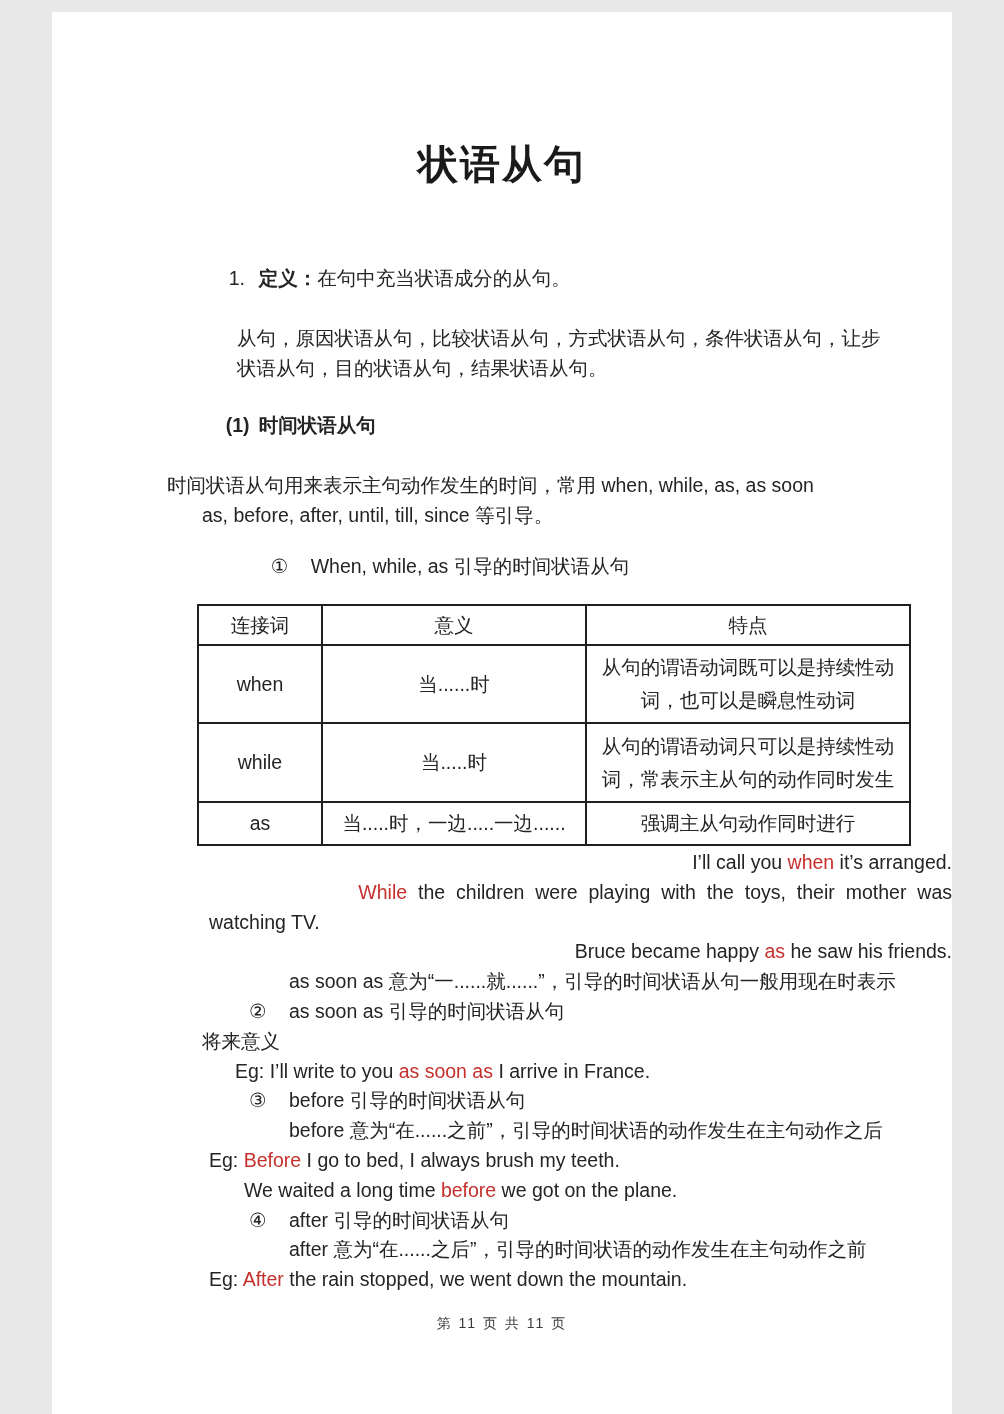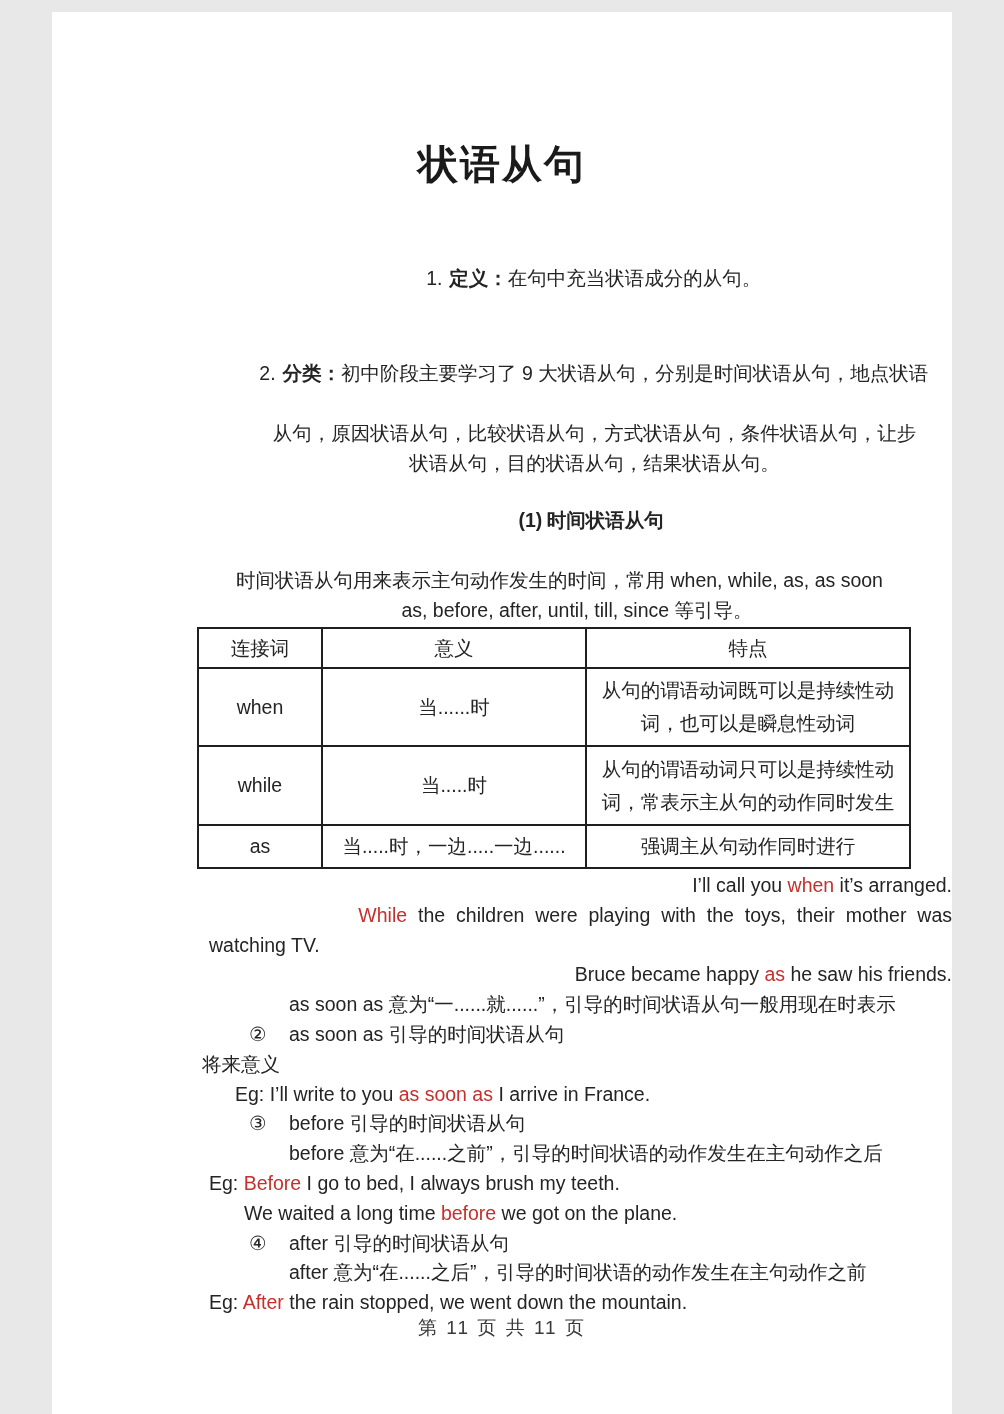--- a/index.html
+++ b/index.html
@@ -15,21 +15,21 @@
   }
   .title{
     padding-top:126px;
     text-align:center;
     font-size:40px;
     font-weight:700;
     line-height:52px;
     letter-spacing:2px;
     color:#1a1a1a;
   }
-  .ln{line-height:30px;white-space:pre-wrap;text-align:center;}
+  .ln{line-height:30px;white-space:pre-wrap;}
   .ex{line-height:29.8px;}
   .b{font-weight:700;}
   .rd{color:#c5302c;}
   
   .i150{padding-left:150px;}
   .i152{padding-left:152px;}
   .i155{padding-left:155px;}
   .i157{padding-left:157px;}
   .i183{padding-left:183px;}
   .i185{padding-left:185px;}
@@ -67,47 +67,47 @@
   .col-feat{width:324px;}
   tr.r1 td{height:76px;}
   tr.r2 td{height:77px;}
   tr.r3 td{height:41px;}
   td.feature{line-height:33px;border-radius:25px;}
   .examples{margin-top:2px;}
   .footer{
     position:absolute;
     top:1303px;left:0;width:100%;
     text-align:center;
-    font-size:19px;
+    font-size:14px;
     letter-spacing:2px;
     color:#3a3a3a;
   }
 </style>
 </head>
 <body>
 
 <div class="page">
 
   <div class="title">状语从句</div>
 
   <div class="ln i155 mt43">
     <span class="lnum">1.</span><span class="b">定义：</span><span>在句中充当状语成分的从句。</span>
   </div>
-  <div class="ln i155 mt5">
-    <span class="lnum">2.</span><span class="b">分类：</span><span>初中阶段主要学习了 9 大状语从句，分别是时间状语从句，地点状语</span>
-  </div>
   <div class="ln i185">从句，原因状语从句，比较状语从句，方式状语从句，条件状语从句，让步</div>
   <div class="ln i185">状语从句，目的状语从句，结果状语从句。</div>
 
   <div class="ln i152 b mtn3">
     <span class="hnum">(1)</span><span>时间状语从句</span>
   </div>
   <div class="ln i193">时间状语从句用来表示主句动作发生的时间，常用 when, while, as, as soon</div>
   <div class="ln i150">as, before, after, until, till, since 等引导。</div>
 
+  <div class="ln i197 circ-line">
+    <span class="cnum">①</span><span>When, while, as 引导的时间状语从句</span>
+  </div>
 
   <table class="gram">
     <colgroup>
       <col class="col-conn">
         <col class="col-mean">
         <col class="col-feat">
     </colgroup>
     <tbody>
         <tr>
       <th>连接词</th>

